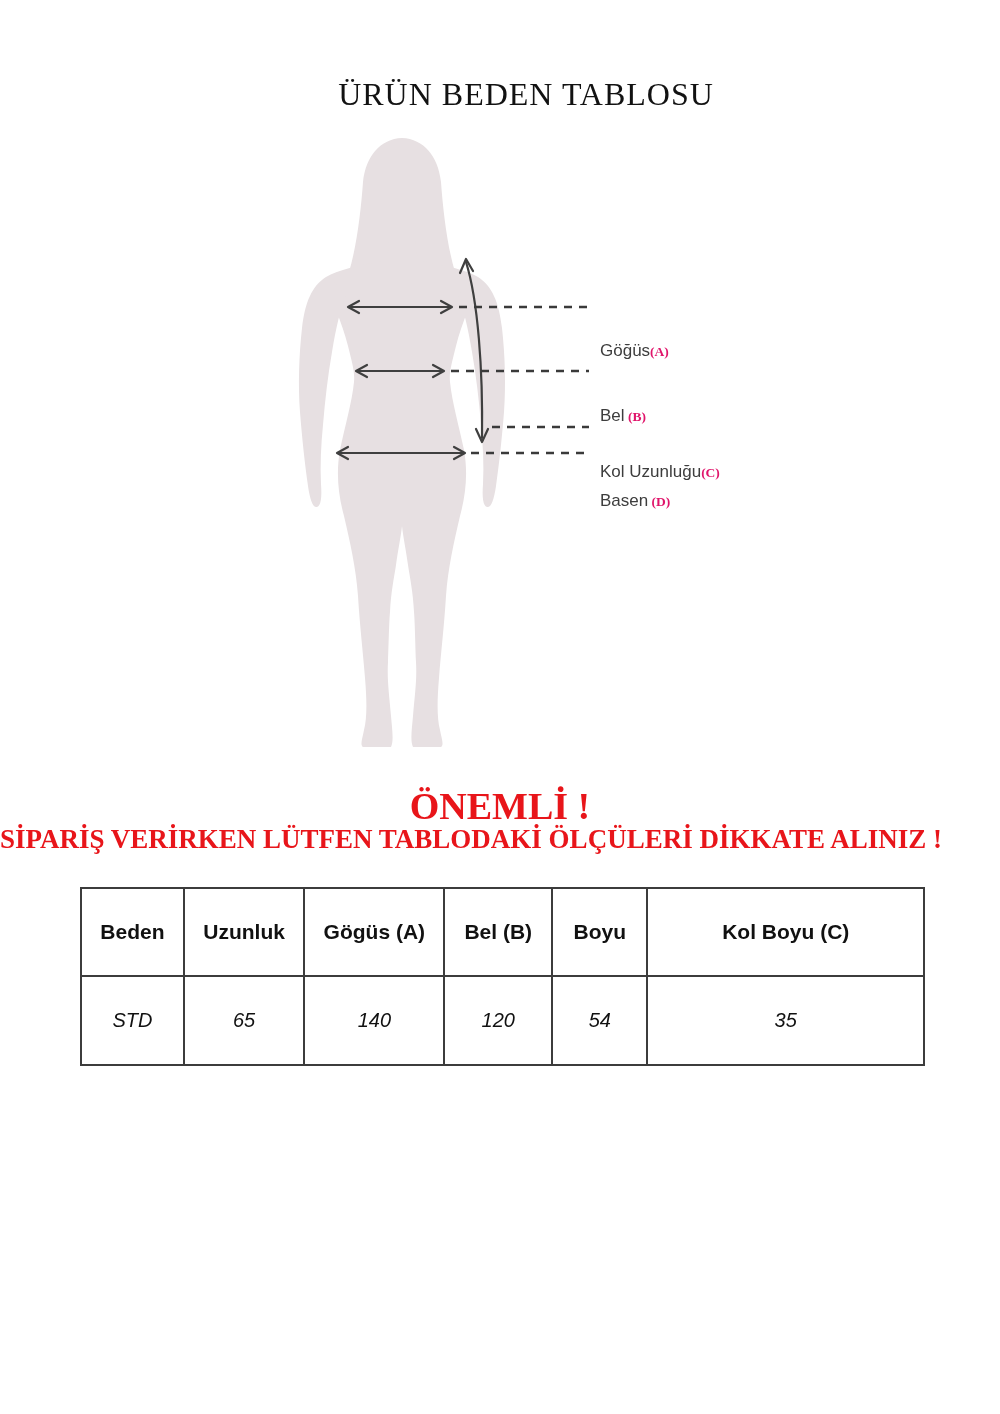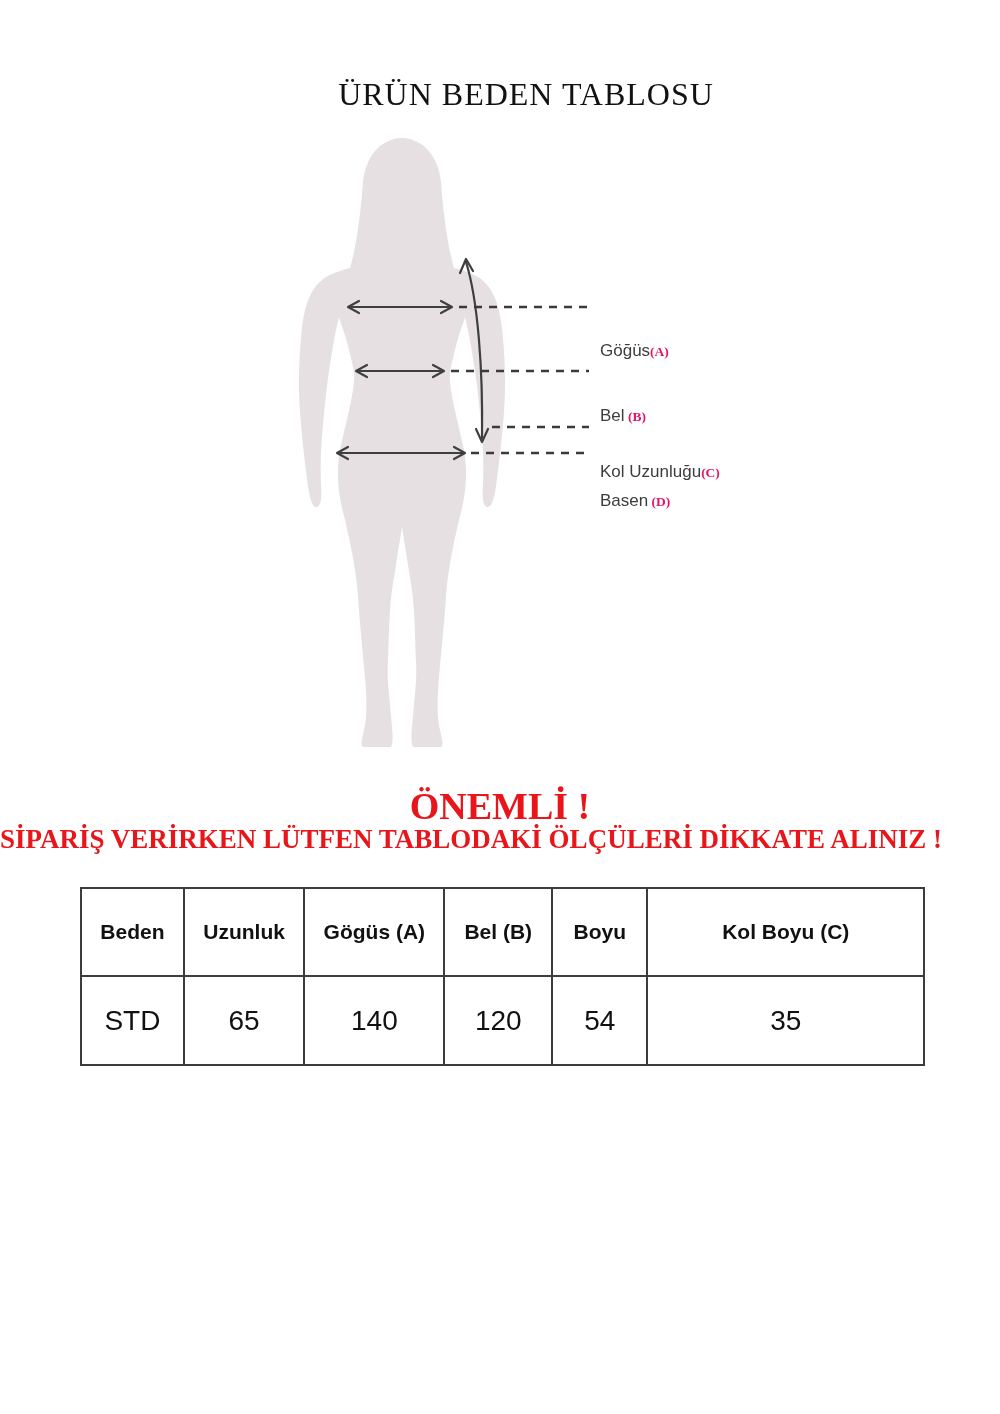--- a/index.html
+++ b/index.html
@@ -81,22 +81,23 @@
     vertical-align: middle;
     padding: 16px;
   }
   .size-table th {
     height: 54px;
     font-size: 21px;
     font-weight: bold;
   }
   .size-table td {
     height: 55px;
-    font-size: 28px;
+    font-size: 20px;
     font-weight: 400;
+    font-style: italic;
   }
 </style>
 </head>
 <body>
 
 <div class="page">
 
   <div class="page-title">ÜRÜN BEDEN TABLOSU</div>
 
   <svg class="diagram-svg" viewBox="0 0 1000 1414">

